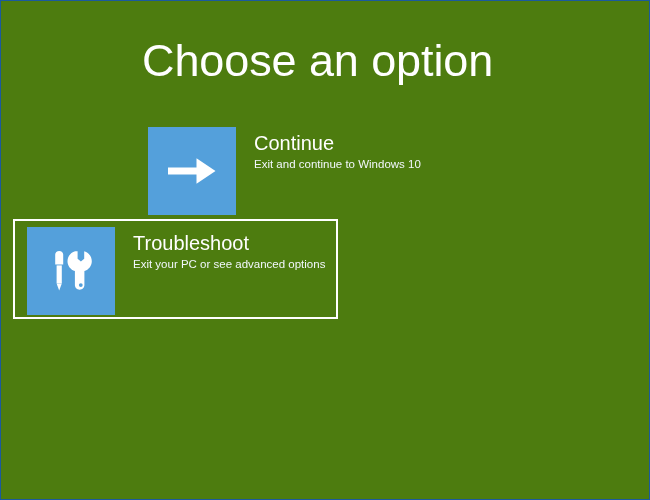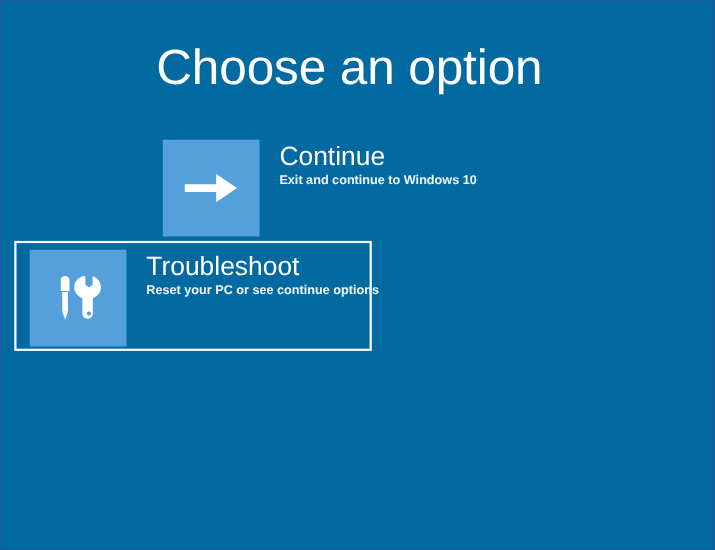--- a/index.html
+++ b/index.html
@@ -12,21 +12,21 @@
     overflow: hidden;
     font-family: "Liberation Sans", sans-serif;
     background: #17538f;
   }
 
   #screen {
     position: relative;
     width: 650px;
     height: 500px;
     box-sizing: border-box;
-    background: #0369a1;
+    background: #4d7c0f;
     border: 1px solid #1b5a9e;
     overflow: hidden;
     -webkit-font-smoothing: antialiased;
   }
 
   
   #page-title {
     position: absolute;
     left: 141px;
     top: 32px;
@@ -73,31 +73,31 @@
   }
 
   .option-text {
     flex: 1 1 auto;
     padding-left: 18px;
     padding-top: 3px;
     min-width: 0;
   }
 
   .option-title {
-    font-size: 24px;
+    font-size: 20px;
     line-height: 26px;
     font-weight: 300;
     color: #ffffff;
     white-space: nowrap;
   }
 
   .option-subtitle {
     font-size: 11.5px;
     line-height: 17px;
-    font-weight: 700;
+    font-weight: 400;
     color: #f2f7fc;
     white-space: nowrap;
   }
 
   .icon-svg {
     display: block;
   }
 </style>
 </head>
 <body>
@@ -131,19 +131,19 @@
             <rect x="9.6" y="18.4" width="5.2" height="18.0" fill="#ffffff"></rect>
             <path d="M9.6 36.4 h5.2 l-2.6 7.2 Z" fill="#ffffff"></path>
 
             <path d="M30.6 4.2 v7.6 l3.3 2.6 l3.3-2.6 v-7.6 c4.6 1.4 7.6 5.4 7.6 10.0 c0 4.6-3.1 8.5-7.4 9.9 v14.0 c0 2.6-2.1 4.7-4.7 4.7 h-0.1 c-2.6 0-4.7-2.1-4.7-4.7 v-14.0 c-4.3-1.4-7.4-5.3-7.4-9.9 c0-4.6 3.0-8.6 7.6-10.0 Z" fill="#ffffff"></path>
             <circle cx="33.8" cy="38.1" r="1.9" fill="#54a0db"></circle>
           </svg>
         </span>
       </div>
       <div class="option-text">
         <div class="option-title">Troubleshoot</div>
-        <div class="option-subtitle">Reset your PC or see continue options</div>
+        <div class="option-subtitle">Exit your PC or see advanced options</div>
       </div>
     </div>
 
 
   </div>
 </div>
 
 </body></html>

